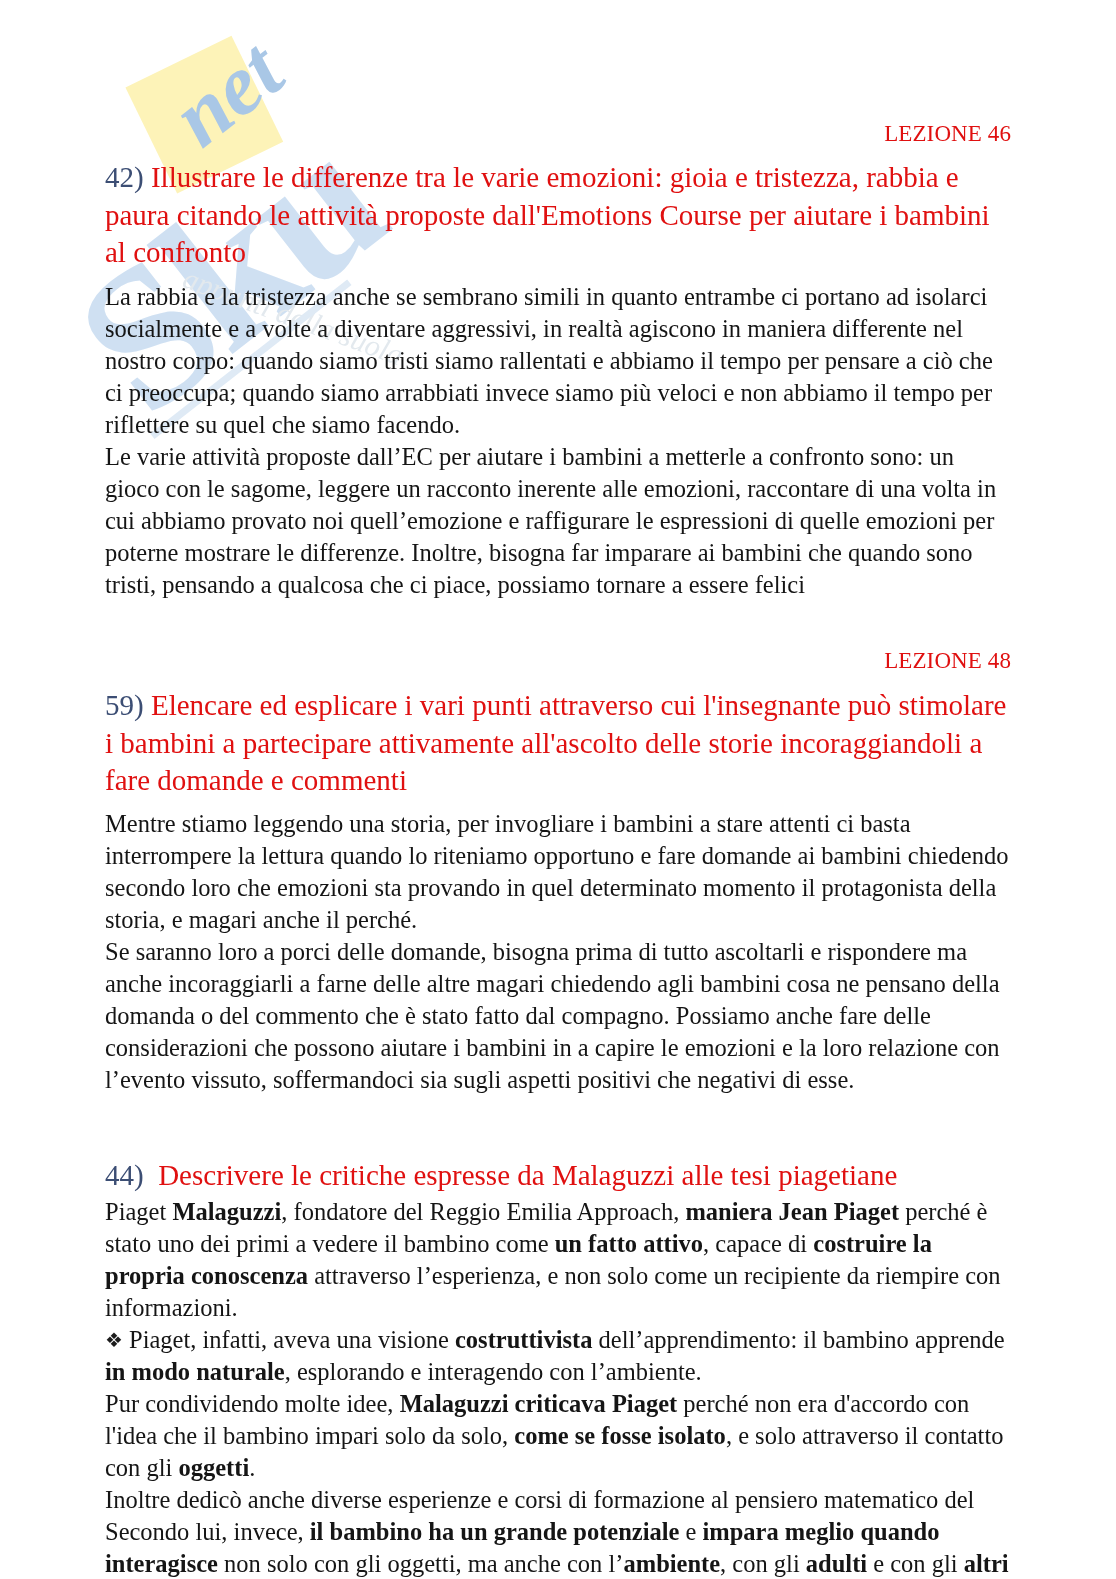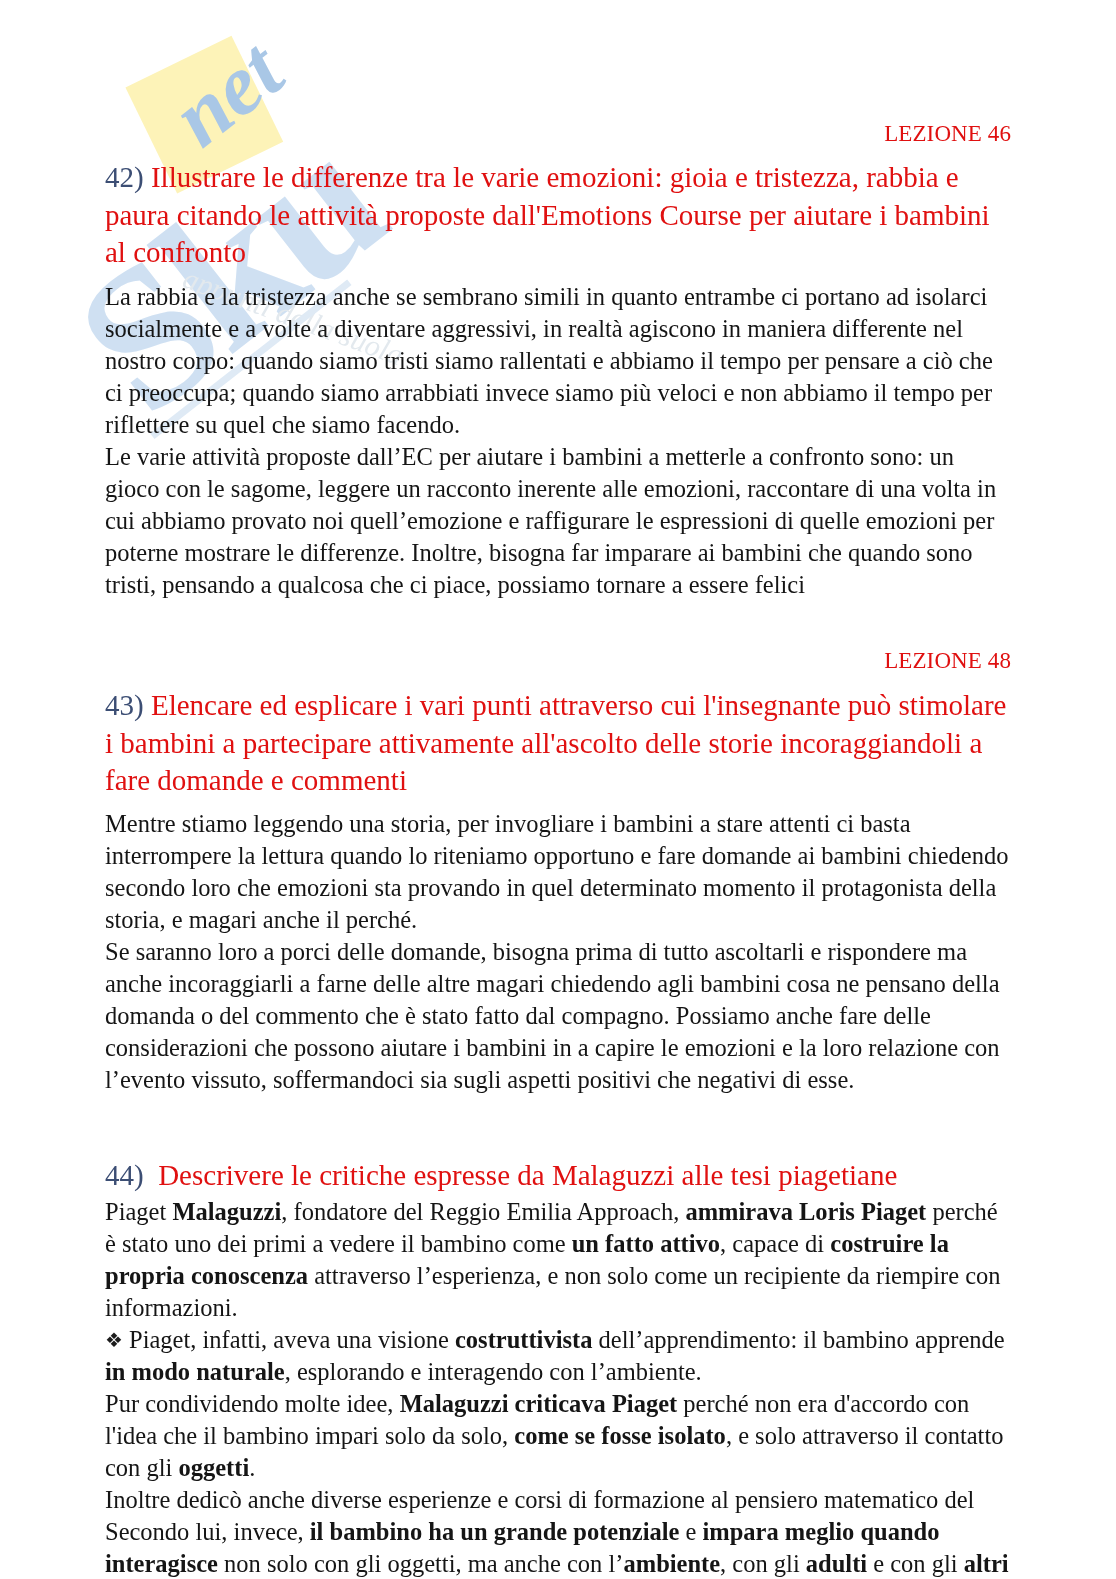--- a/index.html
+++ b/index.html
@@ -115,32 +115,32 @@
     <div class="sp-after-q42"></div>
 
     <p class="para"> La rabbia e la tristezza anche se sembrano simili in quanto entrambe ci portano ad isolarci socialmente e a volte a diventare aggressivi, in realtà agiscono in maniera differente nel nostro corpo: quando siamo tristi siamo rallentati e abbiamo il tempo per pensare a ciò che ci preoccupa; quando siamo arrabbiati invece siamo più veloci e non abbiamo il tempo per riflettere su quel che siamo facendo.</p>
     <p class="para">Le varie attività proposte dall’EC per aiutare i bambini a metterle a confronto sono: un gioco con le sagome, leggere un racconto inerente alle emozioni, raccontare di una volta in cui abbiamo provato noi quell’emozione e raffigurare le espressioni di quelle emozioni per poterne mostrare le differenze. Inoltre, bisogna far imparare ai bambini che quando sono tristi, pensando a qualcosa che ci piace, possiamo tornare a essere felici</p>
 
     <div class="sp-before-lez48"></div>
 
     <p class="lezione">LEZIONE 48</p>
     <div class="sp-after-lezione48"></div>
 
-    <p class="qheading"><span class="qnum">43)</span> <span>Elencare ed esplicare i vari punti attraverso cui l'insegnante può stimolare i bambini a partecipare attivamente all'ascolto delle storie incoraggiandoli a fare domande e commenti</span></p>
+    <p class="qheading"><span class="qnum">59)</span> <span>Elencare ed esplicare i vari punti attraverso cui l'insegnante può stimolare i bambini a partecipare attivamente all'ascolto delle storie incoraggiandoli a fare domande e commenti</span></p>
     <div class="sp-after-q43"></div>
 
     <p class="para">Mentre stiamo leggendo una storia, per invogliare i bambini a stare attenti ci basta interrompere la lettura quando lo riteniamo opportuno e fare domande ai bambini chiedendo secondo loro che emozioni sta provando in quel determinato momento il protagonista della storia, e magari anche il perché.</p>
     <p class="para"> Se saranno loro a porci delle domande, bisogna prima di tutto ascoltarli e rispondere ma anche incoraggiarli a farne delle altre magari chiedendo agli bambini cosa ne pensano della domanda o del commento che è stato fatto dal compagno. Possiamo anche fare delle considerazioni che possono aiutare i bambini in a capire le emozioni e la loro relazione con l’evento vissuto, soffermandoci sia sugli aspetti positivi che negativi di esse.</p>
 
     <div class="sp-before-q44"></div>
 
     <p class="qheading"><span class="qnum">44)</span>&nbsp; <span>Descrivere le critiche espresse da Malaguzzi alle tesi piagetiane</span></p>
     <div class="sp-after-q44"></div>
 
-    <p class="para"><span>Piaget </span><b>Malaguzzi</b><span>, fondatore del Reggio Emilia Approach, </span><b>ammirava Loris Piaget</b><span> perché è stato uno dei primi a vedere il bambino come </span><b>un fatto attivo</b><span>, capace di </span><b>costruire la propria conoscenza</b><span> attraverso l’esperienza, e non solo come un recipiente da riempire con informazioni.</span></p>
+    <p class="para"><span>Piaget </span><b>Malaguzzi</b><span>, fondatore del Reggio Emilia Approach, </span><b>maniera Jean Piaget</b><span> perché è stato uno dei primi a vedere il bambino come </span><b>un fatto attivo</b><span>, capace di </span><b>costruire la propria conoscenza</b><span> attraverso l’esperienza, e non solo come un recipiente da riempire con informazioni.</span></p>
 
     <p class="para"><span class="bullet-glyph">❖</span><span> Piaget, infatti, aveva una visione </span><b>costruttivista</b><span> dell’apprendimento: il bambino apprende </span><b>in modo naturale</b><span>, esplorando e interagendo con l’ambiente.</span></p>
 
     <p class="para"><span>Pur condividendo molte idee, </span><b>Malaguzzi criticava Piaget</b><span> perché non era d'accordo con l'idea che il bambino impari solo da solo, </span><b>come se fosse isolato</b><span>, e solo attraverso il contatto con gli </span><b>oggetti</b><span>.</span></p>
 
     <p class="para">Inoltre dedicò anche diverse esperienze e corsi di formazione al pensiero matematico del</p>
 
     <p class="para"><span>Secondo lui, invece, </span><b>il bambino ha un grande potenziale</b><span> e </span><b>impara meglio quando interagisce</b><span> non solo con gli oggetti, ma anche con l’</span><b>ambiente</b><span>, con gli </span><b>adulti</b><span> e con gli </span><b>altri bambini</b><span>.</span></p>
 
   </div>

